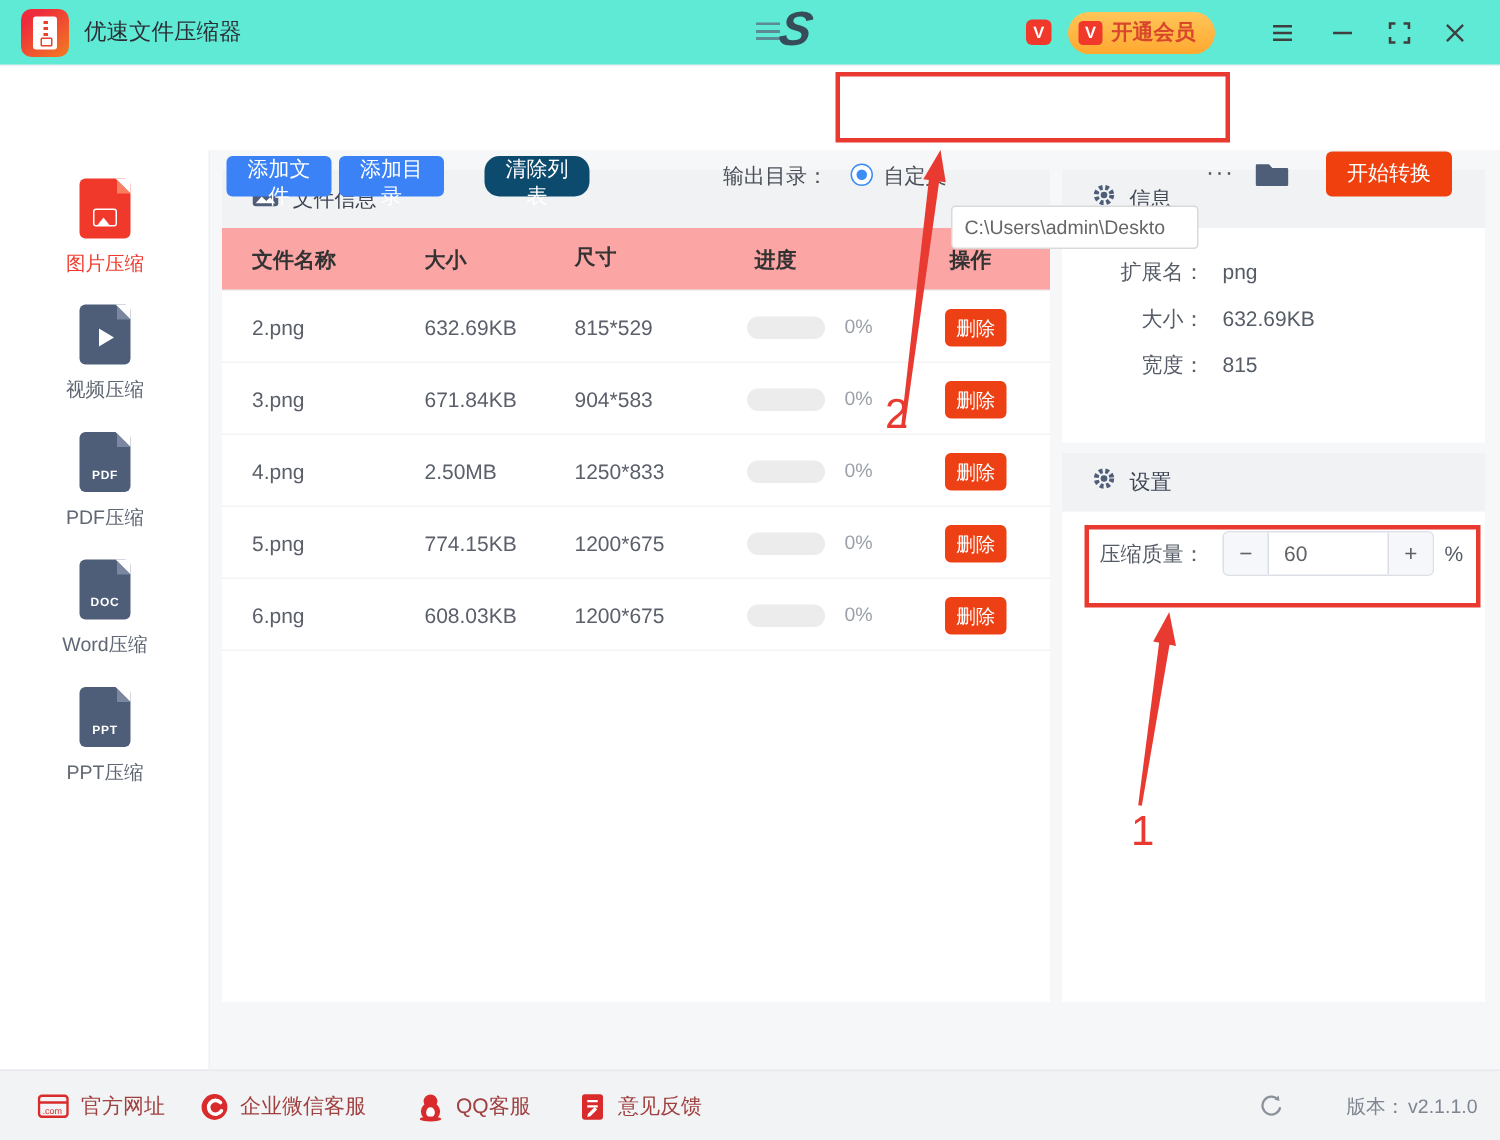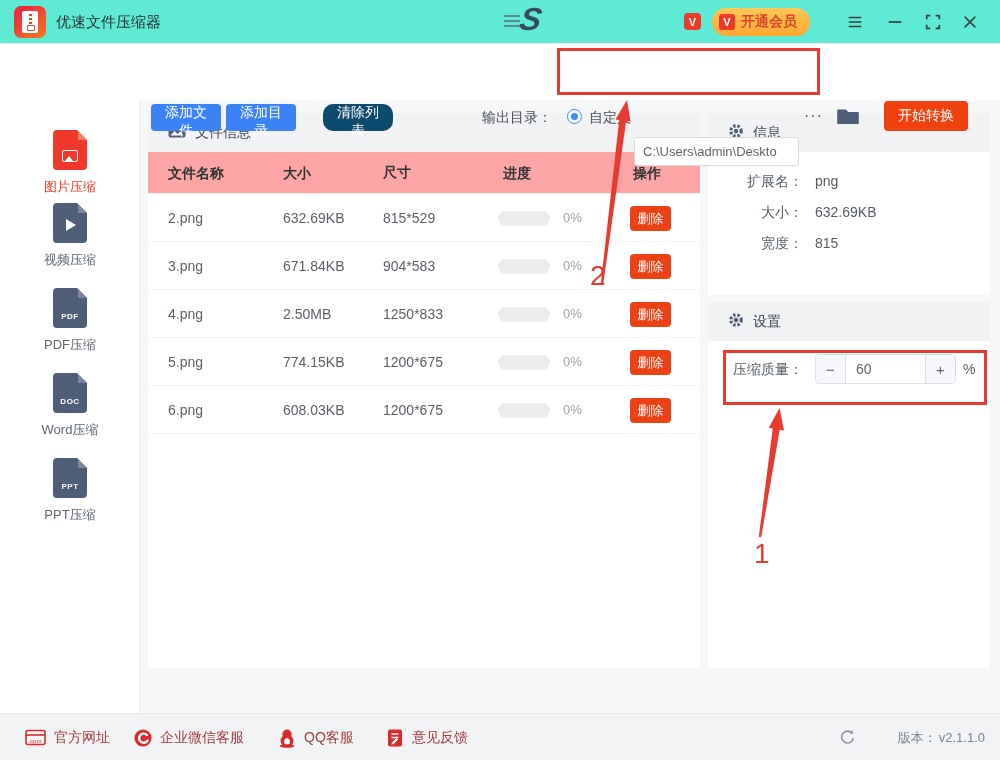--- a/index.html
+++ b/index.html
@@ -181,21 +181,21 @@
         <path d="M3 5.5h8l2.2 2.5H23a0.8 0.8 0 0 1 .8.8V19a1 1 0 0 1-1 1H3.2a1 1 0 0 1-1-1V6.3a.8.8 0 0 1 .8-.8z" fill="#4e5d78"></path>
       </svg>
   </div>
 
   <button class="tb-btn btn-red start-btn">开始转换</button>
 </div>
 
 <div class="abs content-bg"></div>
 
 <div class="abs sidebar">
-  <div class="side-item active" style="top:30px;">
+  <div class="side-item active" style="top:19px;">
     <div class="file-shape red">
         <div class="glyph-img"></div>
       </div>
     <span class="side-label">图片压缩</span>
   </div>
   <div class="side-item" style="top:103px;">
     <div class="file-shape">
         <div class="glyph-play"></div>
       </div>
     <span class="side-label">视频压缩</span>

